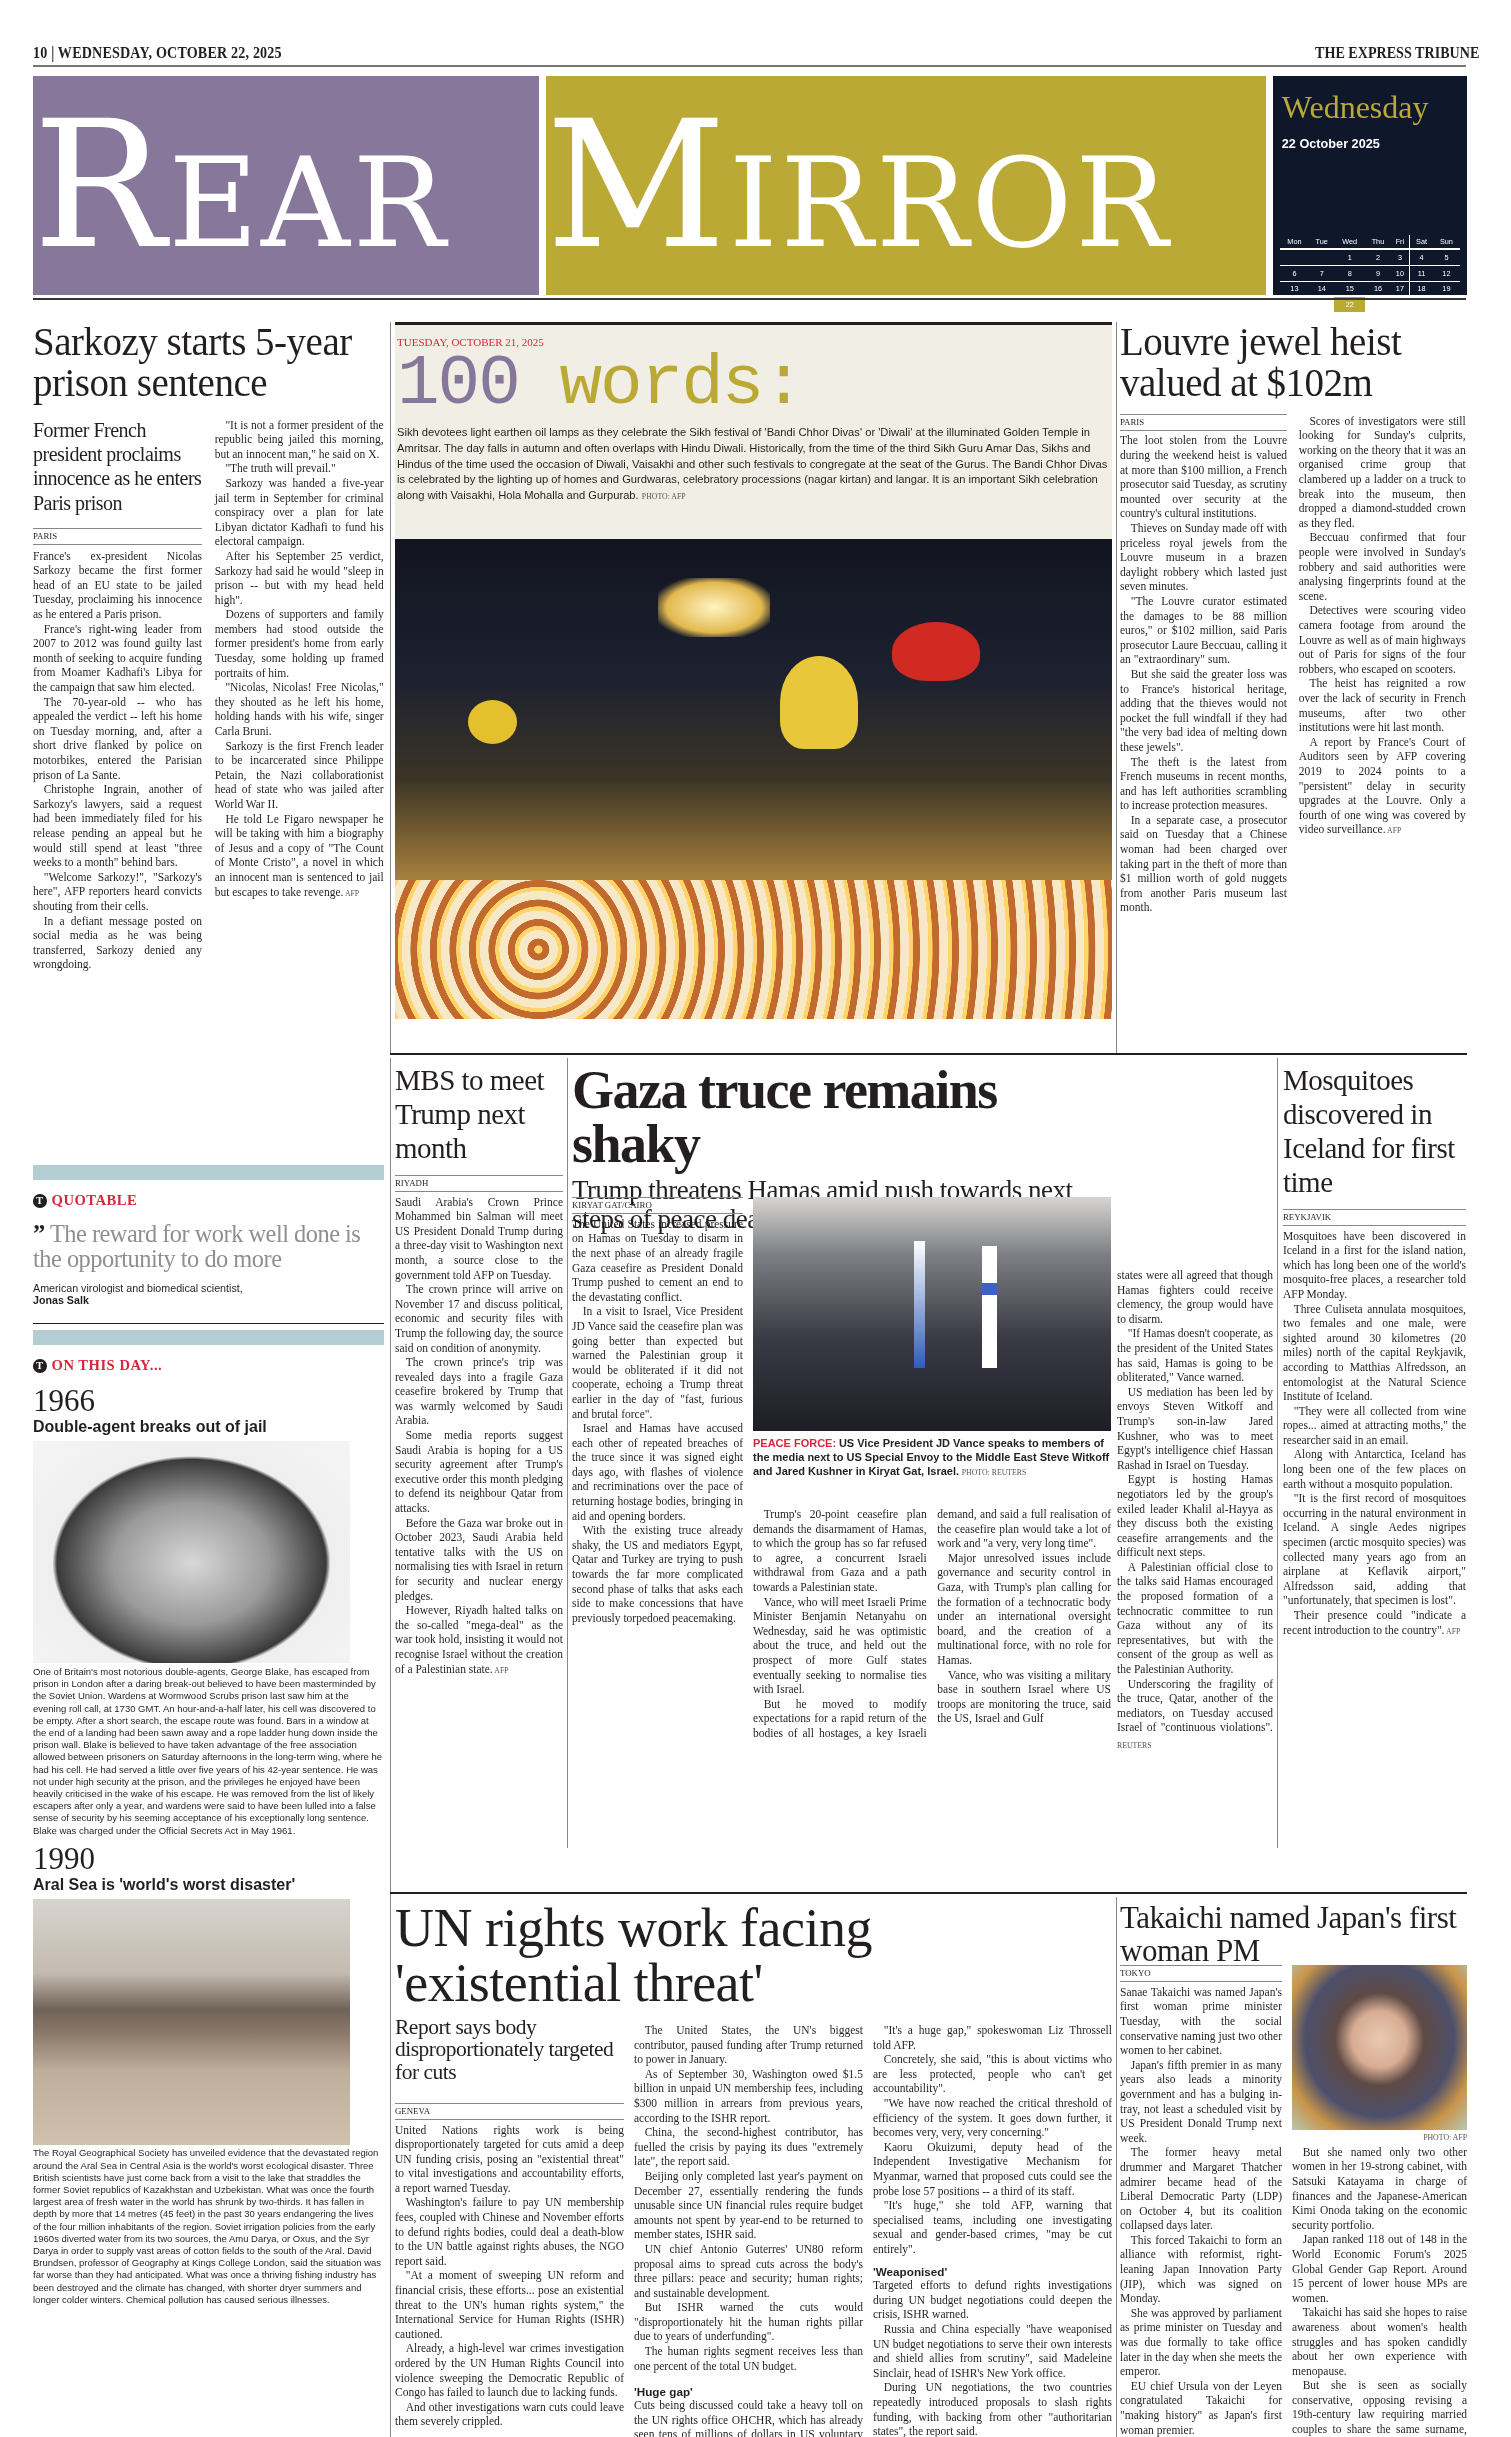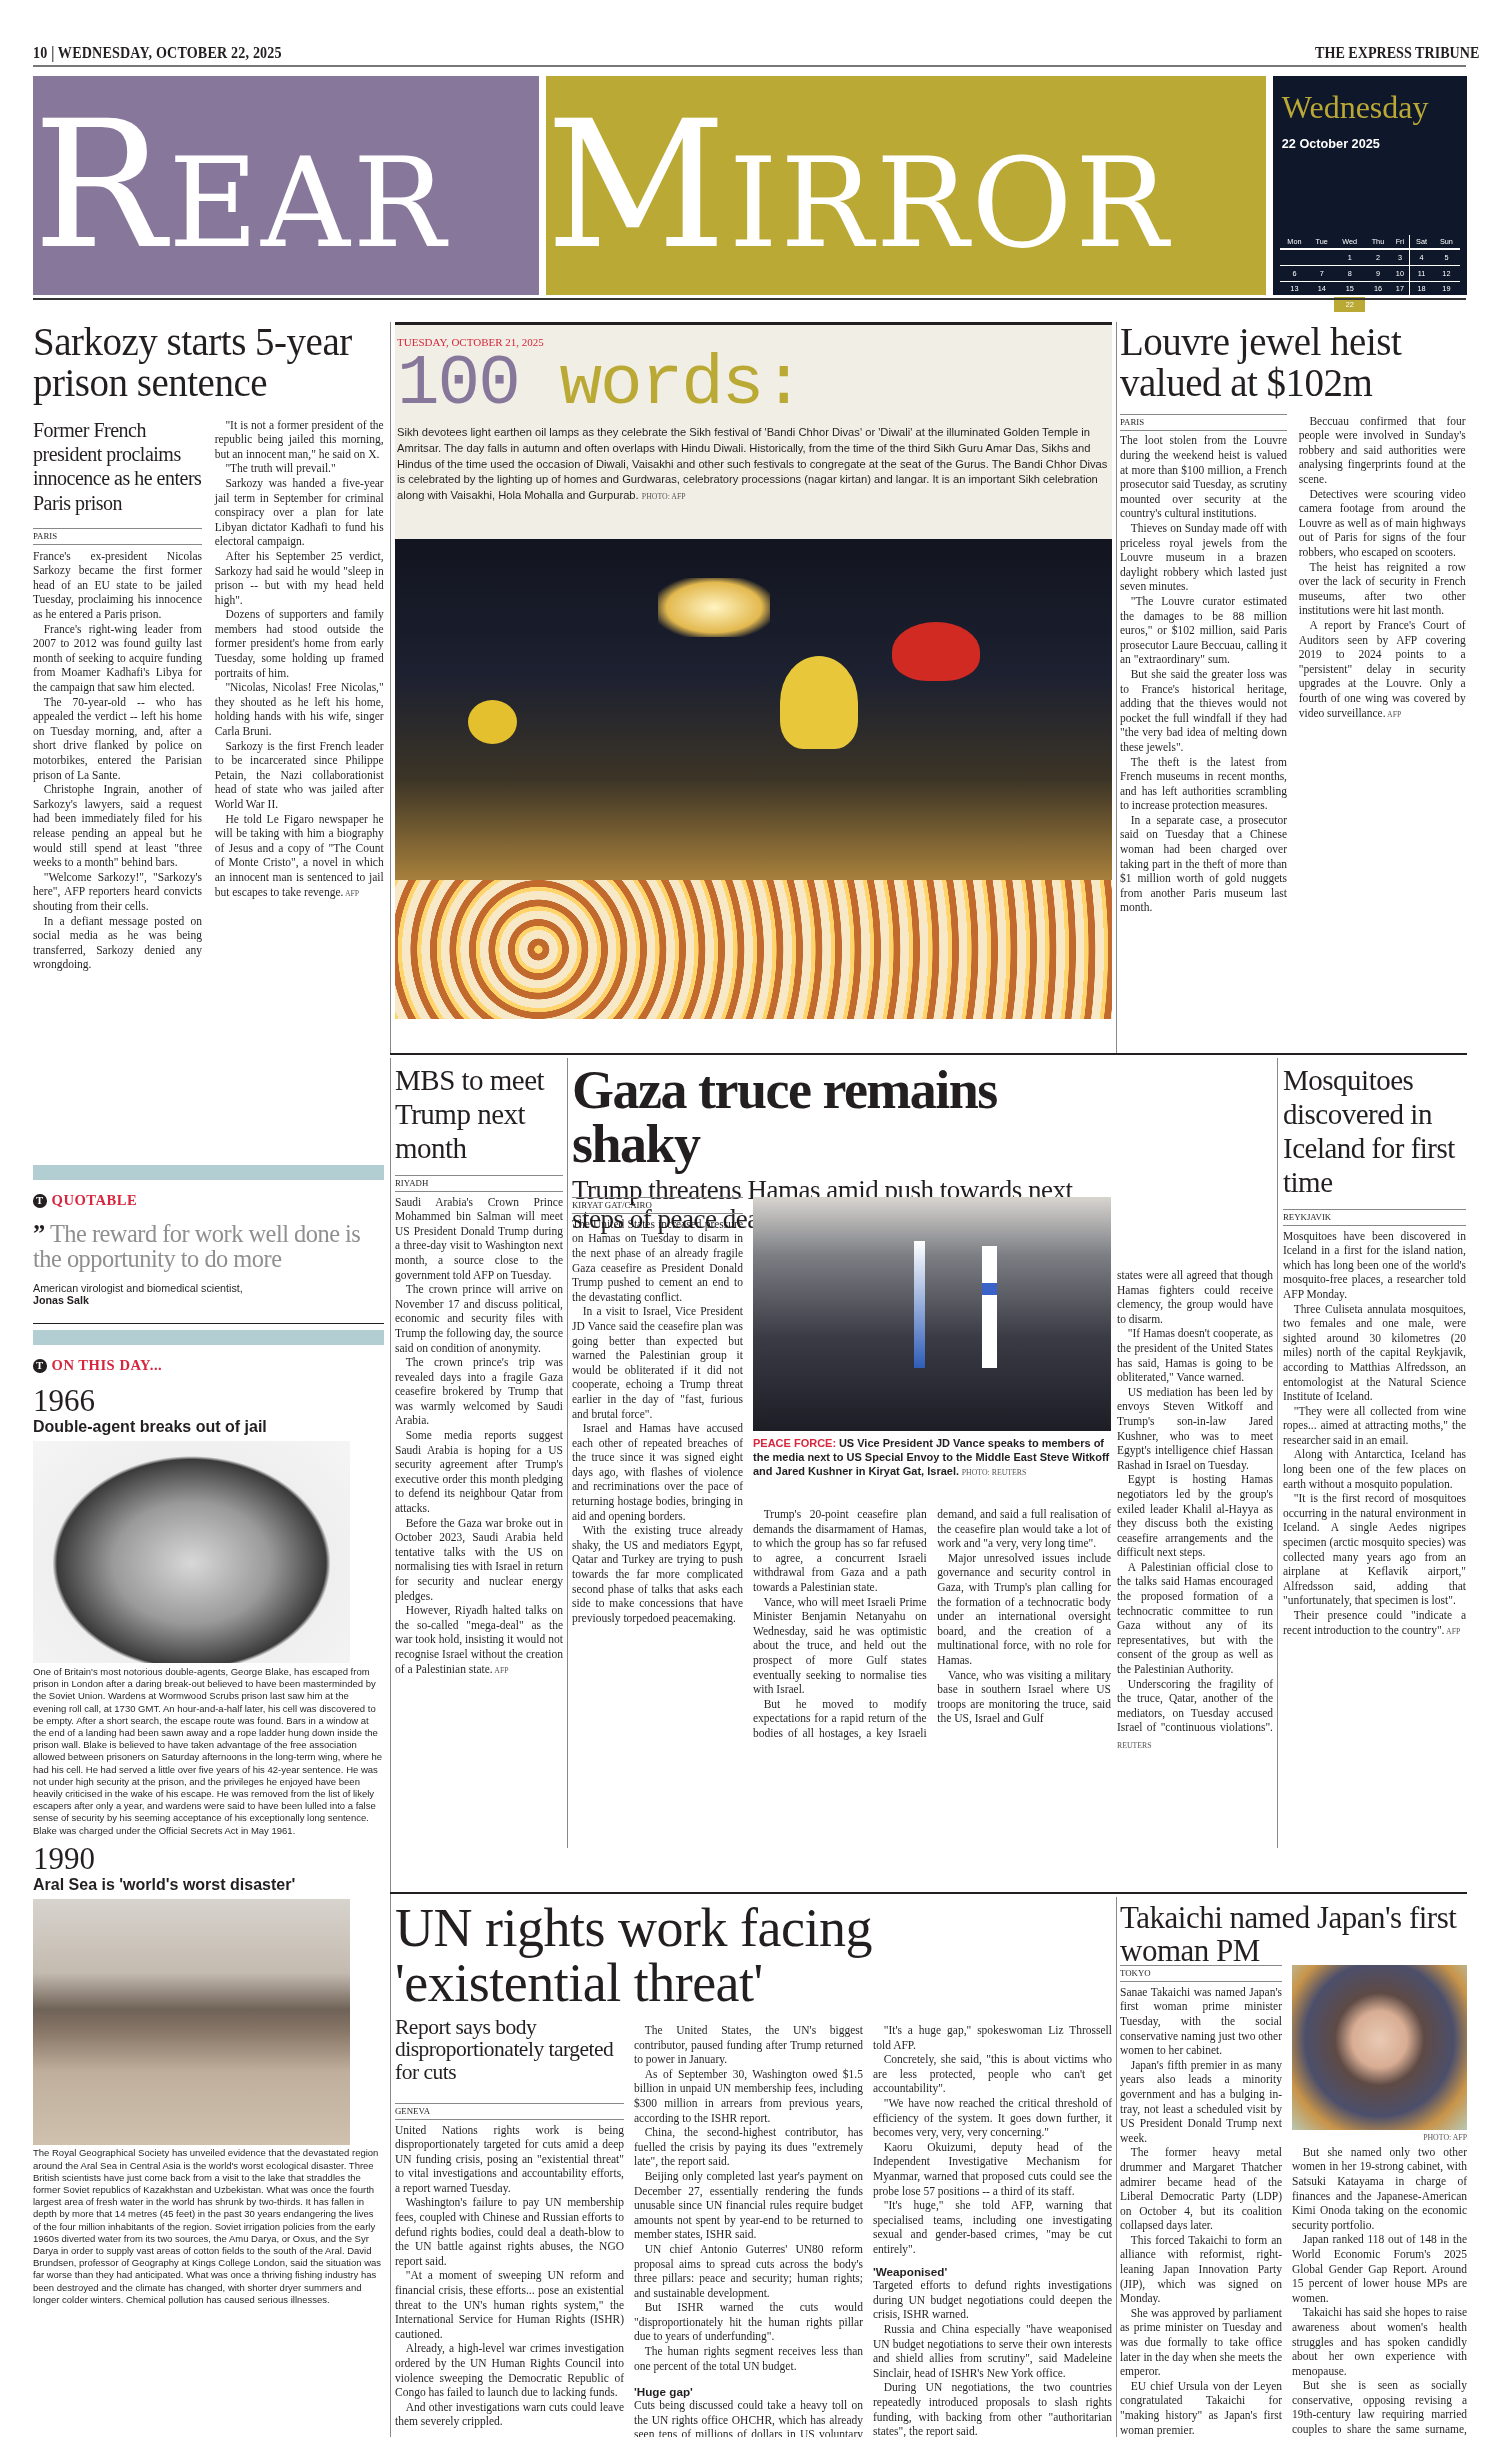--- a/index.html
+++ b/index.html
@@ -186,20 +186,21 @@
       <div class="body" style="margin-top:2.9px" id="louvre-a">
           <p class="first">The loot stolen from the Louvre during the weekend heist is valued at more than $100 million, a French prosecutor said Tuesday, as scrutiny mounted over security at the country's cultural institutions.</p>
           <p>Thieves on Sunday made off with priceless royal jewels from the Louvre museum in a brazen daylight robbery which lasted just seven minutes.</p>
           <p>"The Louvre curator estimated the damages to be 88 million euros," or $102 million, said Paris prosecutor Laure Beccuau, calling it an "extraordinary" sum.</p>
           <p>But she said the greater loss was to France's historical heritage, adding that the thieves would not pocket the full windfall if they had "the very bad idea of melting down these jewels".</p>
           <p>The theft is the latest from French museums in recent months, and has left authorities scrambling to increase protection measures.</p>
           <p>In a separate case, a prosecutor said on Tuesday that a Chinese woman had been charged over taking part in the theft of more than $1 million worth of gold nuggets from another Paris museum last month.</p>
         </div>
     </div>
     <div style="width:167px" class="body" id="louvre-b">
+        <p>Scores of investigators were still looking for Sunday's culprits, working on the theory that it was an organised crime group that clambered up a ladder on a truck to break into the museum, then dropped a diamond-studded crown as they fled.</p>
         <p>Beccuau confirmed that four people were involved in Sunday's robbery and said authorities were analysing fingerprints found at the scene.</p>
         <p>Detectives were scouring video camera footage from around the Louvre as well as of main highways out of Paris for signs of the four robbers, who escaped on scooters.</p>
         <p>The heist has reignited a row over the lack of security in French museums, after two other institutions were hit last month.</p>
         <p>A report by France's Court of Auditors seen by AFP covering 2019 to 2024 points to a "persistent" delay in security upgrades at the Louvre. Only a fourth of one wing was covered by video surveillance.<span class="credit"> AFP</span></p>
       </div>
   </div>
 </div>
 
 <div class="abs" style="left:390px;top:1053px;width:1077px;height:1.5px;background:#231f20"></div>
 
@@ -309,21 +310,21 @@
 <div class="abs" style="left:390px;top:1892px;width:1077px;height:1.5px;background:#231f20"></div>
 
 <div class="abs" style="left:395px;top:1901px;width:717px">
   <h1 class="hd" style="font-size:54px;line-height:55px;width:488px">UN rights work facing 'existential threat'</h1>
 </div>
 <div class="abs" style="left:395px;top:2016px;width:229px">
   <div style="font-size:21.5px;line-height:22.4px;letter-spacing:-0.5px">Report says body disproportionately targeted for cuts</div>
   <div class="dateline" style="margin-top:19.5px">GENEVA</div>
   <div class="body" style="margin-top:2.9px" id="un-a">
       <p class="first">United Nations rights work is being disproportionately targeted for cuts amid a deep UN funding crisis, posing an "existential threat" to vital investigations and accountability efforts, a report warned Tuesday.</p>
-      <p>Washington's failure to pay UN membership fees, coupled with Chinese and Russian efforts to defund rights bodies, could deal a death-blow to the UN battle against rights abuses, the NGO report said.</p>
+      <p>Washington's failure to pay UN membership fees, coupled with Chinese and November efforts to defund rights bodies, could deal a death-blow to the UN battle against rights abuses, the NGO report said.</p>
       <p>"At a moment of sweeping UN reform and financial crisis, these efforts... pose an existential threat to the UN's human rights system," the International Service for Human Rights (ISHR) cautioned.</p>
       <p>Already, a high-level war crimes investigation ordered by the UN Human Rights Council into violence sweeping the Democratic Republic of Congo has failed to launch due to lacking funds.</p>
       <p>And other investigations warn cuts could leave them severely crippled.</p>
     </div>
 
 </div>
 <div class="abs" style="left:634px;top:2023px;width:229px">
   <div class="body" id="un-c">
       <p>The United States, the UN's biggest contributor, paused funding after Trump returned to power in January.</p>
       <p>As of September 30, Washington owed $1.5 billion in unpaid UN membership fees, including $300 million in arrears from previous years, according to the ISHR report.</p>

